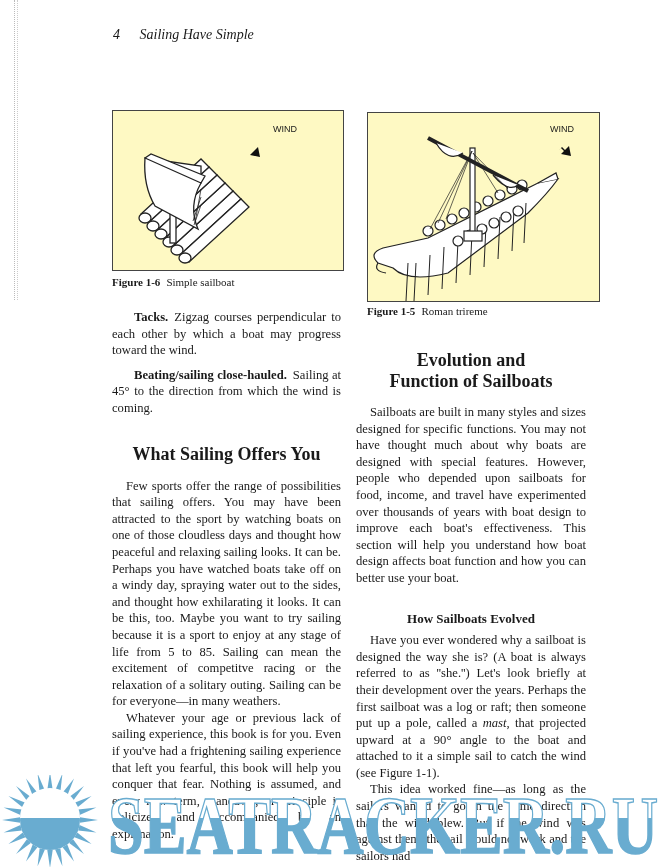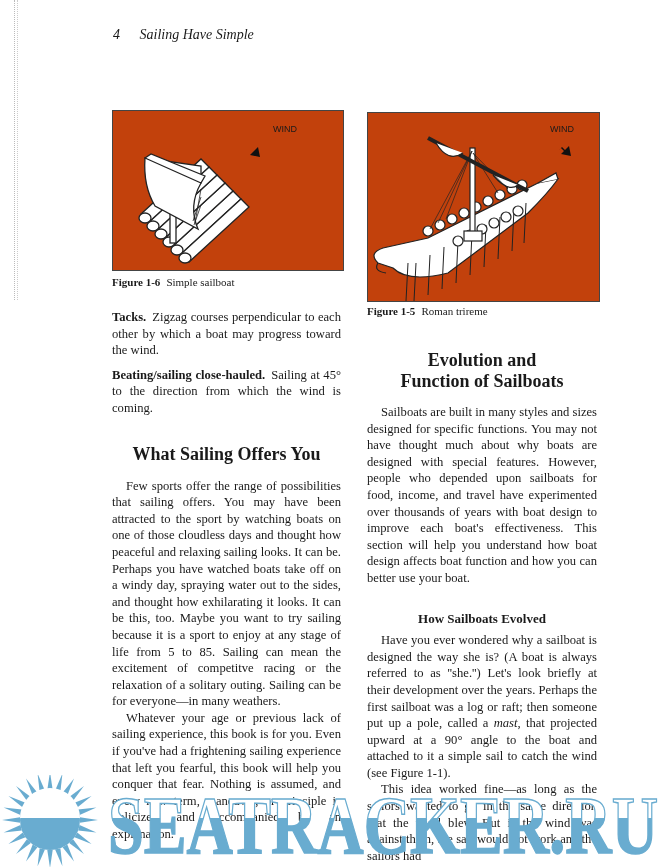--- a/index.html
+++ b/index.html
@@ -2,29 +2,29 @@
 <html><head>
 <meta charset="utf-8">
 <style>
   html, body { margin:0; padding:0; }
   body { width:671px; height:867px; background:#fff; position:relative; overflow:hidden;
          font-family:"Liberation Serif","DejaVu Serif",serif; color:#1a1a1a; }
   .scanline { position:absolute; left:14px; top:0; width:2px; height:300px;
               border-left:1px dotted #bbb; border-right:1px dotted #ccc; }
   .running-head { position:absolute; left:113px; top:27px; font-style:italic; font-size:14px; }
   .running-head .pg { margin-right:16px; }
-  .fig { position:absolute; border:1px solid #444; background:#c2410c; }
+  .fig { position:absolute; border:1px solid #444; background:#fef9c3; }
   .fig svg { position:absolute; left:0; top:0; width:100%; height:100%; }
   .wind { position:absolute; font-family:"Liberation Sans","DejaVu Sans",sans-serif; font-size:9px; }
   .caption { position:absolute; font-size:11px; }
   .caption b { font-weight:bold; margin-right:6px; }
   .col { position:absolute; font-size:12.6px; line-height:16.6px; text-align:justify; }
   .col p { margin:0; text-indent:14px; }
   .col p.def { text-indent:0; margin-bottom:8px; }
-  .col p.def b { margin-right:6px; }
+  .col p.def b { margin-right:6px;margin-left:22px; }
   h2 { font-size:18px; font-weight:bold; text-align:center; margin:0; line-height:21px; }
   h3 { font-size:13px; font-weight:bold; text-align:center; margin:0; }
   .watermark { position:absolute; left:0; top:775px; width:671px; height:92px; }
 </style>
 </head>
 <body>
 
 <div class="scanline"></div>
 
 <div class="running-head">
@@ -121,21 +121,21 @@
 </div>
 
 <div class="col" style="left:112px;top:309px;width:229px;">
   <p class="def"><b>Tacks.</b><span>Zigzag courses perpendicular to each other by which a boat may progress toward the wind.</span></p>
   <p class="def"><b>Beating/sailing close-hauled.</b><span>Sailing at 45° to the direction from which the wind is coming.</span></p>
   <h2 style="margin-top:27px;margin-bottom:13px;">What Sailing Offers You</h2>
   <p>Few sports offer the range of possibilities that sailing offers. You may have been attracted to the sport by watching boats on one of those cloudless days and thought how peaceful and relaxing sailing looks. It can be. Perhaps you have watched boats take off on a windy day, spraying water out to the sides, and thought how exhilarating it looks. It can be this, too. Maybe you want to try sailing because it is a sport to enjoy at any stage of life from 5 to 85. Sailing can mean the excitement of competitve racing or the relaxation of a solitary outing. Sailing can be for everyone—in many weathers.</p>
   <p>Whatever your age or previous lack of sailing experience, this book is for you. Even if you've had a frightening sailing experience that left you fearful, this book will help you conquer that fear. Nothing is assumed, and every new term, maneuver, or principle is italicized and accompanied by an explanation.</p>
 </div>
 
-<div class="col" style="left:367px;top:350px;width:230px;">
+<div class="col" style="left:356px;top:350px;width:230px;">
   <h2><span>Evolution and</span><br><span>Function of Sailboats</span></h2>
   <p style="margin-top:12px;">Sailboats are built in many styles and sizes designed for specific functions. You may not have thought much about why boats are designed with special features. However, people who depended upon sailboats for food, income, and travel have experimented over thousands of years with boat design to improve each boat's effectiveness. This section will help you understand how boat design affects boat function and how you can better use your boat.</p>
   <h3 style="margin-top:24px;margin-bottom:5px;">How Sailboats Evolved</h3>
   <p><span>Have you ever wondered why a sailboat is designed the way she is? (A boat is always referred to as ''she.'') Let's look briefly at their development over the years. Perhaps the first sailboat was a log or raft; then someone put up a pole, called a </span><i>mast</i><span>, that projected upward at a 90° angle to the boat and attached to it a simple sail to catch the wind (see Figure 1-1).</span></p>
   <p>This idea worked fine—as long as the sailors wanted to go in the same direction that the wind blew. But if the wind was against them, the sail would not work and the sailors had</p>
 </div>
 
 <svg class="watermark" viewBox="0 0 671 92">
   <defs>
     <linearGradient id="halfFill" x1="0" y1="0" x2="0" y2="1">

